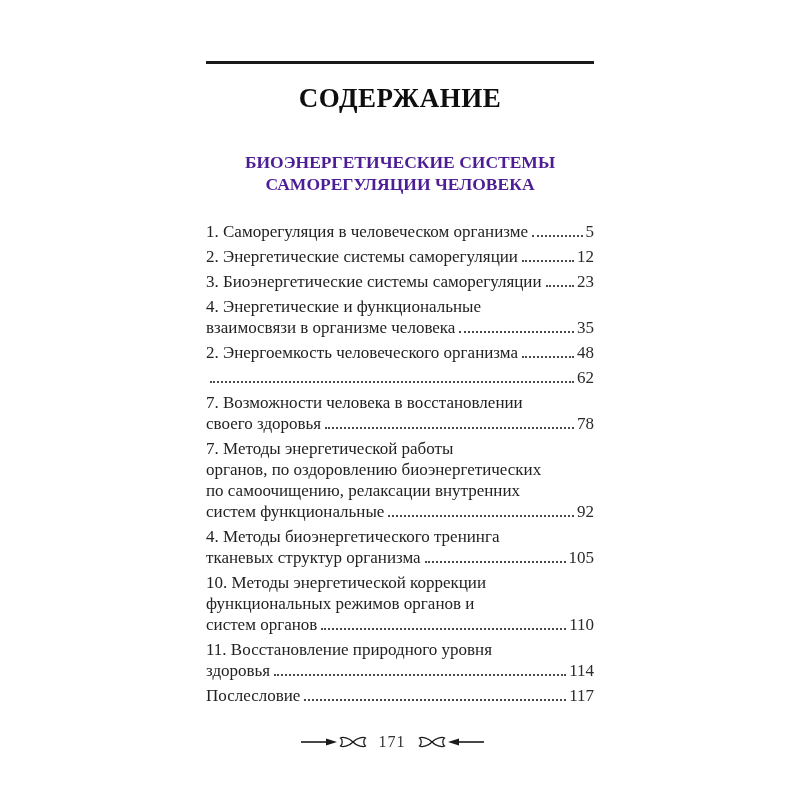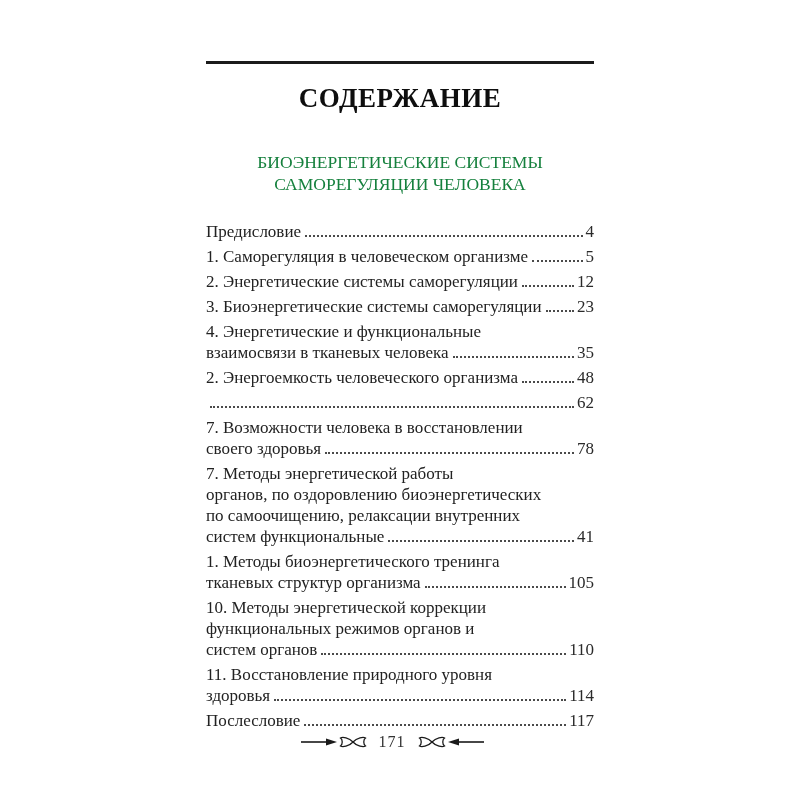--- a/index.html
+++ b/index.html
@@ -29,23 +29,23 @@
     text-align: center;
     font-size: 27px;
     font-weight: bold;
     letter-spacing: 0.5px;
     color: #0e0e0e;
   }
   .doc-subtitle {
     margin-top: 37px;
     text-align: center;
     font-size: 17.5px;
-    font-weight: normal;
+    font-weight: bold;
     line-height: 22px;
-    color: #15803d;
+    color: #4c1d95;
   }
   .toc {
     margin-top: 26px;
     font-size: 17px;
     line-height: 21px;
     color: #222222;
   }
   .toc-entry { margin-bottom: 4px; }
   .toc-line { display: block; }
   .toc-lastline {
@@ -90,27 +90,20 @@
     <div class="doc-title">СОДЕРЖАНИЕ</div>
 
     <div class="doc-subtitle">
       <span class="toc-line">БИОЭНЕРГЕТИЧЕСКИЕ СИСТЕМЫ</span>
       <span class="toc-line">САМОРЕГУЛЯЦИИ ЧЕЛОВЕКА</span>
     </div>
 
     <div class="toc">
         <div class="toc-entry">
           <span class="toc-lastline">
-            <span class="toc-text">Предисловие</span>
-            <span class="leader"></span>
-            <span class="toc-page">4</span>
-          </span>
-        </div>
-        <div class="toc-entry">
-          <span class="toc-lastline">
             <span class="toc-text">1. Саморегуляция в человеческом организме</span>
             <span class="leader"></span>
             <span class="toc-page">5</span>
           </span>
         </div>
         <div class="toc-entry">
           <span class="toc-lastline">
             <span class="toc-text">2. Энергетические системы саморегуляции</span>
             <span class="leader"></span>
             <span class="toc-page">12</span>
@@ -119,21 +112,21 @@
         <div class="toc-entry">
           <span class="toc-lastline">
             <span class="toc-text">3. Биоэнергетические системы саморегуляции</span>
             <span class="leader"></span>
             <span class="toc-page">23</span>
           </span>
         </div>
         <div class="toc-entry">
           <span class="toc-line">4. Энергетические и функциональные</span>
           <span class="toc-lastline">
-            <span class="toc-text">взаимосвязи в тканевых человека</span>
+            <span class="toc-text">взаимосвязи в организме человека</span>
             <span class="leader"></span>
             <span class="toc-page">35</span>
           </span>
         </div>
         <div class="toc-entry">
           <span class="toc-lastline">
             <span class="toc-text">2. Энергоемкость человеческого организма</span>
             <span class="leader"></span>
             <span class="toc-page">48</span>
           </span>
@@ -152,25 +145,25 @@
             <span class="toc-page">78</span>
           </span>
         </div>
         <div class="toc-entry">
           <span class="toc-line">7. Методы энергетической работы</span>
           <span class="toc-line">органов, по оздоровлению биоэнергетических</span>
           <span class="toc-line">по самоочищению, релаксации внутренних</span>
           <span class="toc-lastline">
             <span class="toc-text">систем функциональные</span>
             <span class="leader"></span>
-            <span class="toc-page">41</span>
-          </span>
-        </div>
-        <div class="toc-entry">
-          <span class="toc-line">1. Методы биоэнергетического тренинга</span>
+            <span class="toc-page">92</span>
+          </span>
+        </div>
+        <div class="toc-entry">
+          <span class="toc-line">4. Методы биоэнергетического тренинга</span>
           <span class="toc-lastline">
             <span class="toc-text">тканевых структур организма</span>
             <span class="leader"></span>
             <span class="toc-page">105</span>
           </span>
         </div>
         <div class="toc-entry">
           <span class="toc-line">10. Методы энергетической коррекции</span>
           <span class="toc-line">функциональных режимов органов и</span>
           <span class="toc-lastline">

